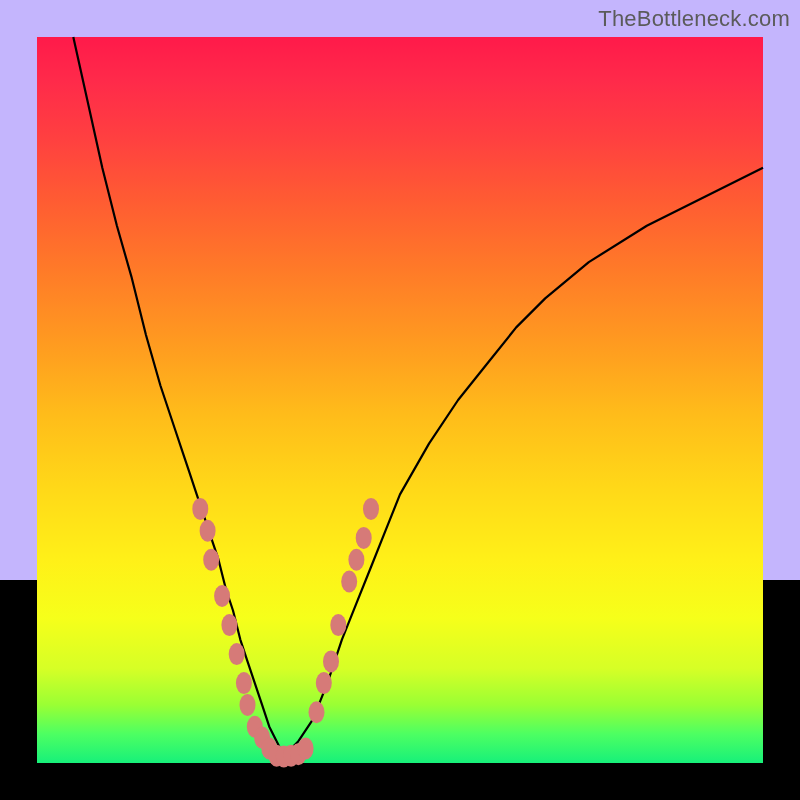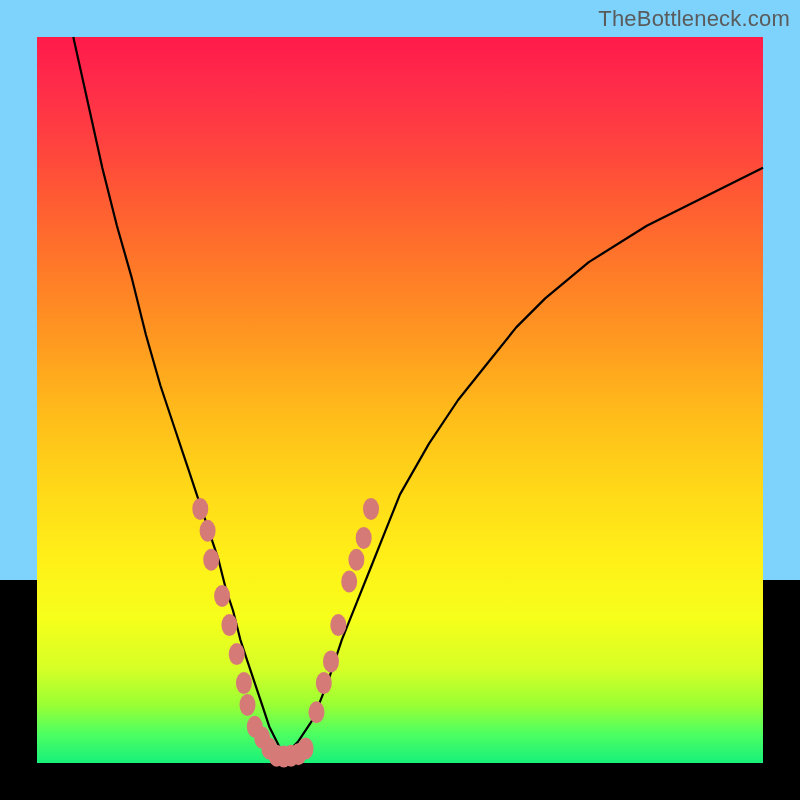--- a/index.html
+++ b/index.html
@@ -8,21 +8,21 @@
     width: 800px;
     height: 800px;
     overflow: hidden;
     background: #000;
     font-family: Arial, Helvetica, sans-serif;
   }
   .outer {
     position: relative;
     width: 800px;
     height: 580px;
-    background: #7dd3fc;
+    background: #c4b5fd;
   }
   .plot {
     position: absolute;
     left: 37px;
     top: 37px;
     width: 726px;
     height: 726px;
     background: linear-gradient(to bottom,
       #ff1a4a 0%,
       #ff2a4a 6%,

